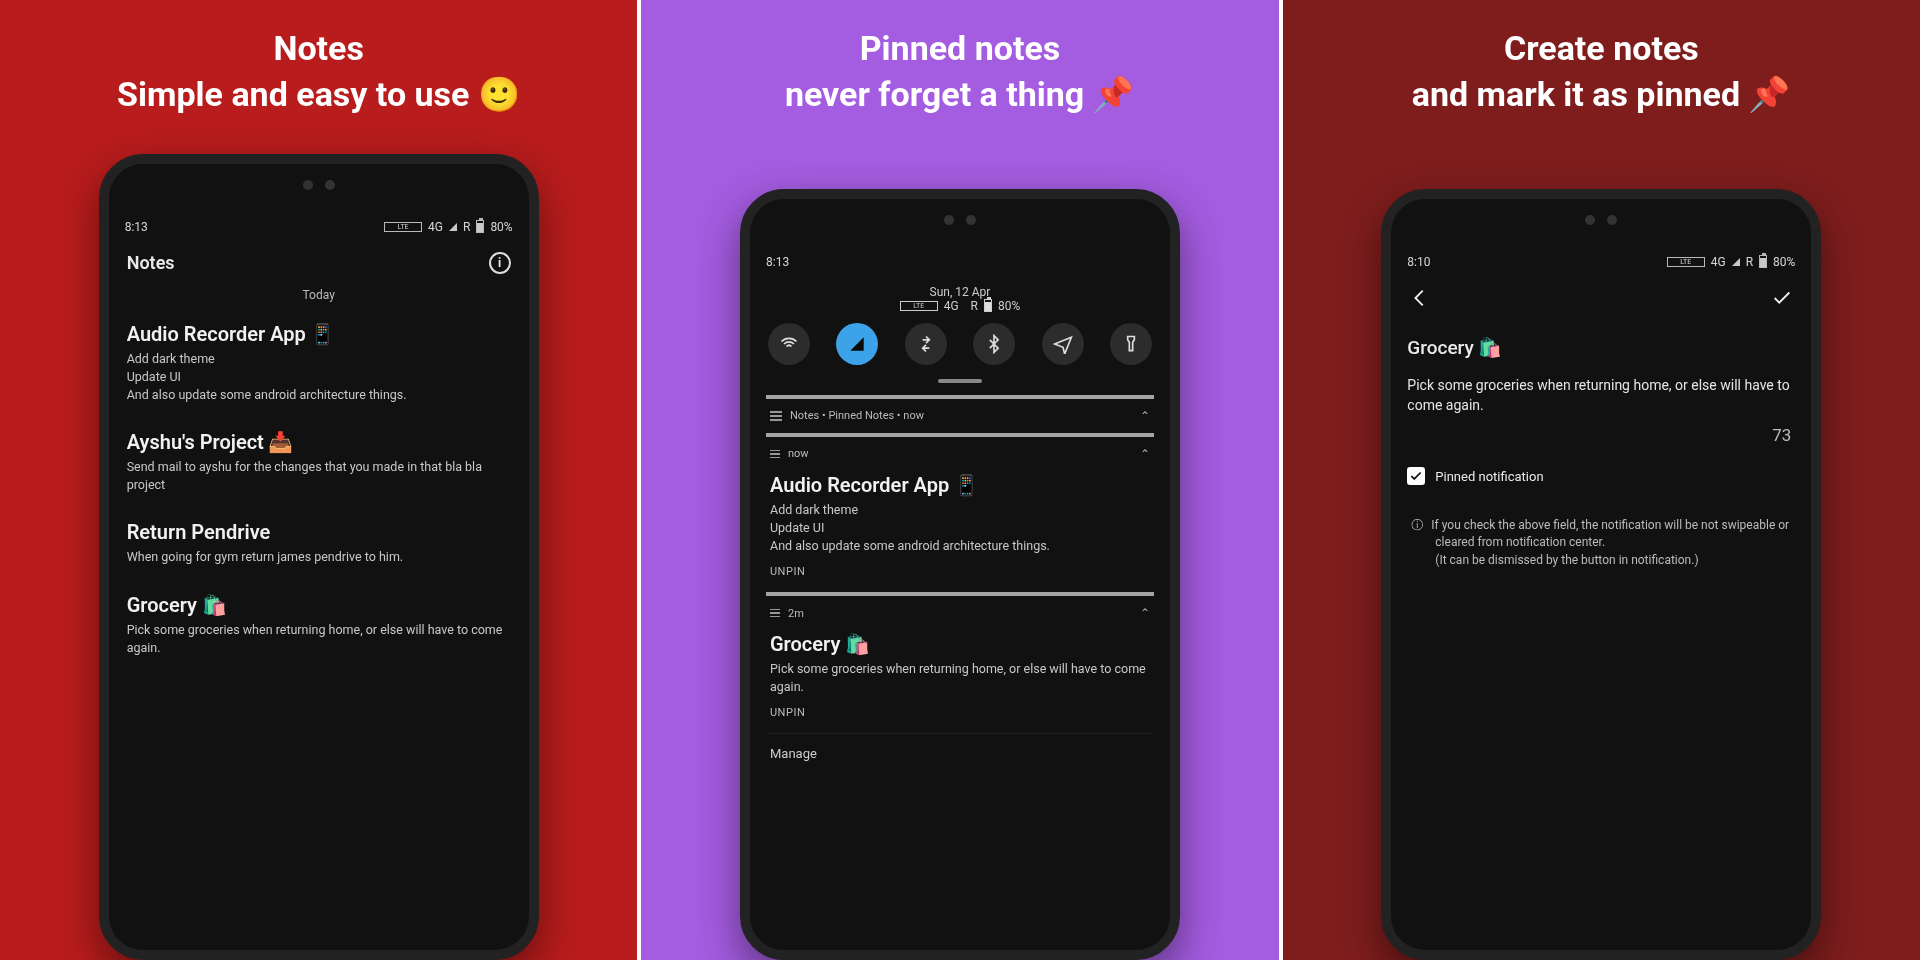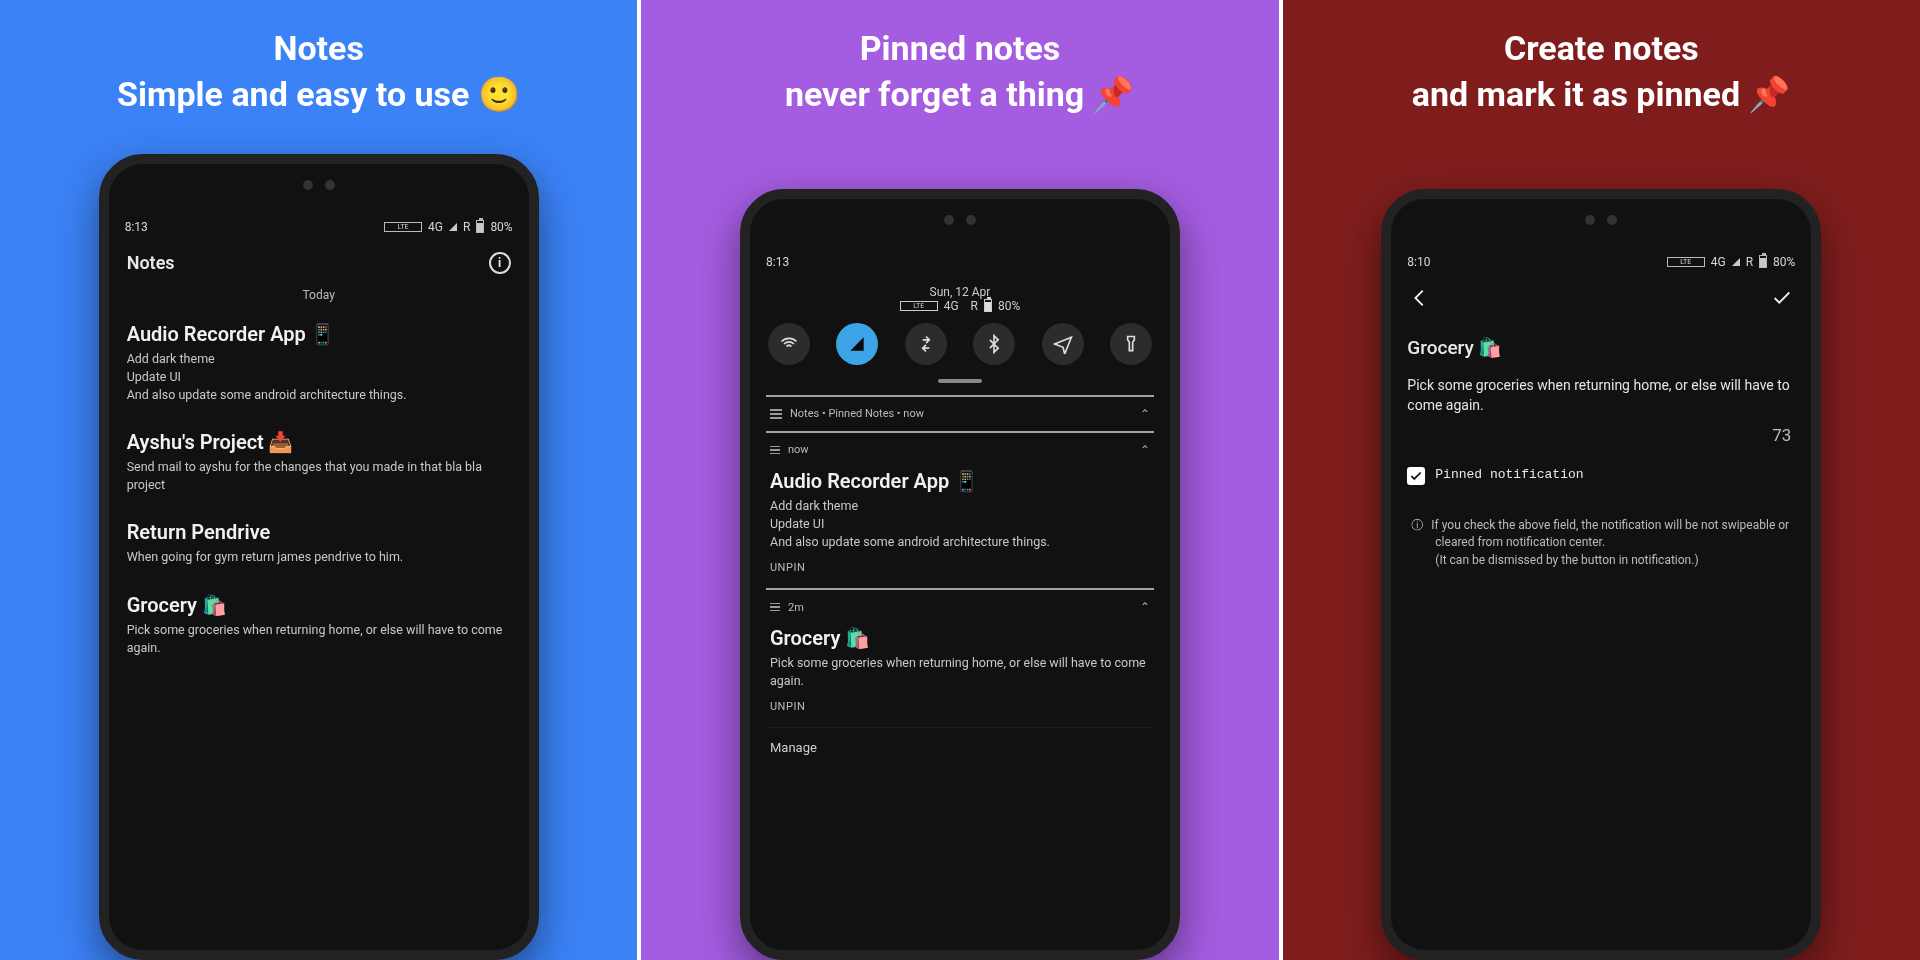--- a/index.html
+++ b/index.html
@@ -2,21 +2,21 @@
 <html><head>
 <meta charset="utf-8">
 <style>
   * { margin:0; padding:0; box-sizing:border-box; }
   body { font-family:-apple-system,BlinkMacSystemFont,"Segoe UI",Roboto,sans-serif; }
 
   .stage { width:1920px; height:960px; display:flex; }
   .panel { flex:1; position:relative; display:flex; flex-direction:column; align-items:center; overflow:hidden; }
   .panel + .panel { margin-left:4px;gap:35px; }
 
-  .p-green  { background:#3b82f6; }
+  .p-green  { background:#b91c1c; }
   .p-purple { background:#a45ce0; }
   .p-blue   { background:#7f1d1d; }
 
   .promo { color:#fff; text-align:center; font-weight:700; font-size:34px; line-height:1.35; padding:26px 20px 36px; }
 
   
   .phone {
     width:440px; height:900px;
     background:#111;
     border:10px solid #222;
@@ -56,35 +56,35 @@
   .note .nbody  { font-size:12.5px; color:#c8c8c8; line-height:1.45; white-space:pre-line; }
 
   
   .qs-date-row { display:flex; justify-content:space-between; align-items:center; font-size:12px; padding:10px 2px 6px; color:#ccc;flex-direction:column;}
   .qs-tiles { display:flex; justify-content:space-between; padding:4px 2px 10px; }
   .tile { width:42px; height:42px; border-radius:50%; background:#2c2c2c; display:flex; align-items:center; justify-content:center; }
   .tile.on { background:#3da3e8; color:#000; }
   .tile svg { width:20px; height:20px; stroke:#ddd; fill:none; stroke-width:2;}
   .tile.on svg{ stroke:#0a0a0a; }
   .qs-handle { width:44px; height:4px; background:#888; border-radius:3px; margin:4px auto 12px; }
-  .notif-hdr { display:flex; align-items:center; gap:8px; font-size:11px; color:#bbb; padding:10px 4px; border-top:2px solid #a3a3a3;}
+  .notif-hdr { display:flex; align-items:center; gap:8px; font-size:11px; color:#bbb; padding:10px 4px; border-top:4px solid #a3a3a3;}
   .chev { margin-left:auto; font-size:12px; color:#aaa;}
   .burger{ display:flex; flex-direction:column; gap:2px;}
   .burger span{ width:12px; height:2px; background:#999; display:block;}
   .burger.tiny span{width:10px;height:1.5px;}
   .unpin { color:#bbb; font-size:11px; letter-spacing:.5px; padding:10px 4px 14px; }
   .manage-row { padding:12px 4px; border-top:1px solid #1e1e1e; color:#ccc; font-size:13px;}
 
   
   .hdr3 { display:flex; justify-content:space-between; align-items:center; padding:12px 2px 24px; }
   .hdr3 svg { width:22px; height:22px; stroke:#eee; stroke-width:2; fill:none; }
   .p3-title { font-size:19px; font-weight:500; padding-bottom:16px;}
   .p3-body  { font-size:14px; color:#e5e5e5; line-height:1.45; padding-bottom:6px; white-space:pre-line;}
   .char-count { text-align:right; font-size:17px; color:#bbb; padding:4px 4px 22px 0;}
-  .check-row { display:flex; gap:10px; padding-bottom:14px;font-family:Liberation Mono, monospace; }
+  .check-row { display:flex; align-items:center; gap:10px; padding-bottom:14px; }
   .checkbox { width:18px; height:18px; background:#fff; border-radius:3px; display:flex; align-items:center; justify-content:center;}
   .checkbox svg { width:14px; height:14px; stroke:#111; stroke-width:3; fill:none;}
   .hint { font-size:12px; color:#bbb; line-height:1.45; padding-left:28px; white-space:pre-line;}
 </style>
 </head>
 <body>
 
 <div class="stage">
 
   <section class="panel p-green">

